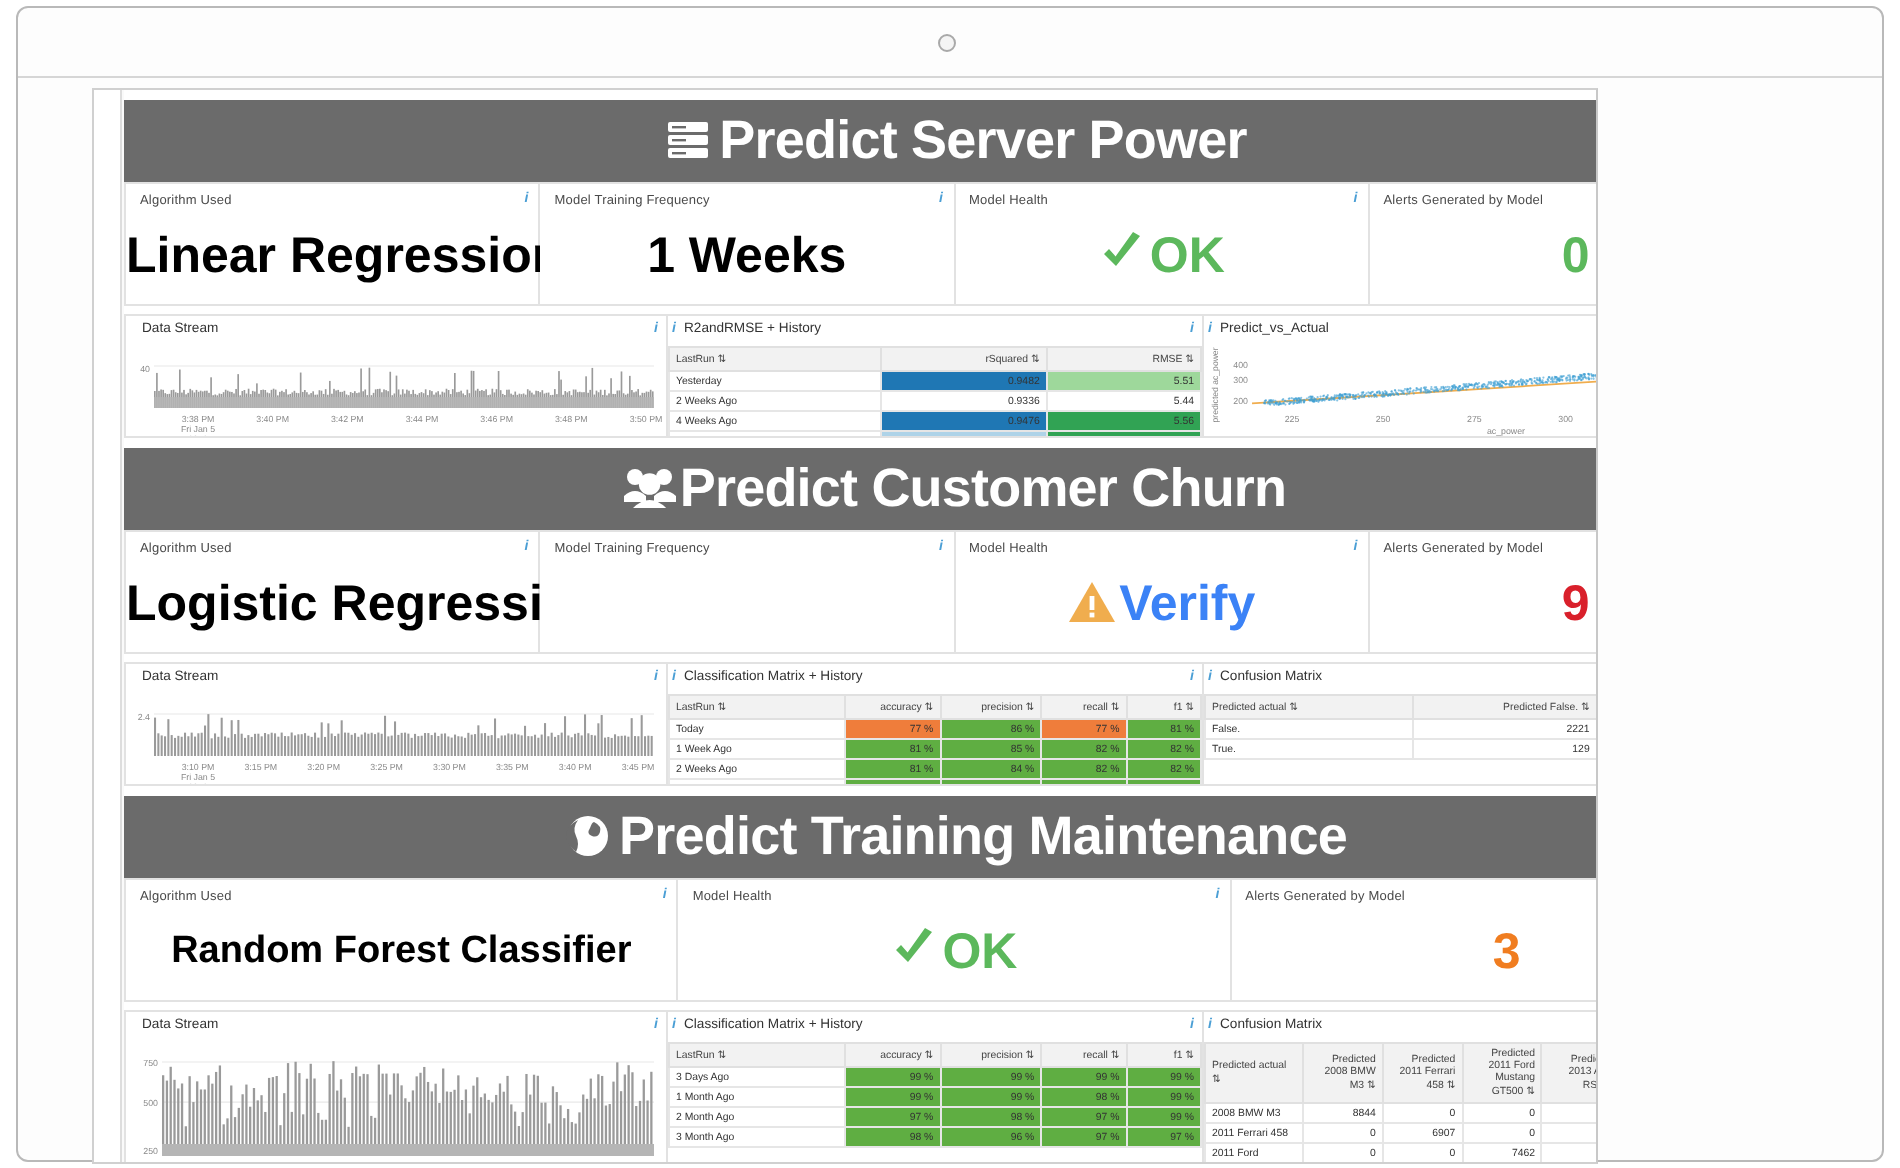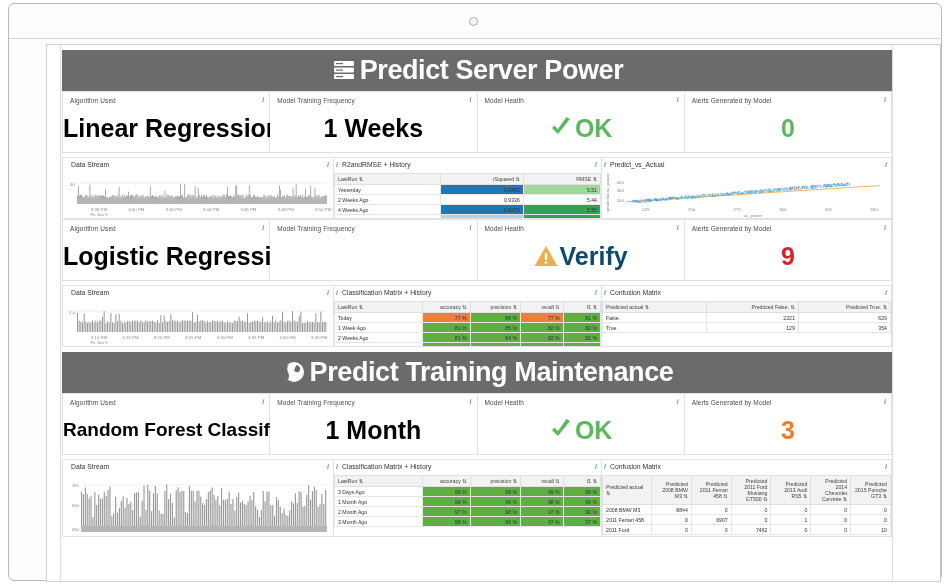--- a/index.html
+++ b/index.html
@@ -6,21 +6,21 @@
   html,body { width:950px; height:584px; overflow:hidden; background:#ffffff;
     font-family:"Liberation Sans", sans-serif; }
 
   
   #tablet { position:absolute; left:0; top:0; width:950px; height:584px; background:#ffffff; }
   #frame-outline { position:absolute; left:8px; top:3px; width:934px; height:578px;
      border:1px solid #b9b9b9; border-radius:6px; background:#fdfdfd; }
   #camera-dot { position:absolute; left:469px; top:17px; width:9px; height:9px;
      border:1.5px solid #a9a9a9; border-radius:50%; background:#f4f4f4; }
   #bezel-line { position:absolute; left:9px; top:38px; width:932px; height:1px; background:#d6d6d6; }
-  #screen { position:absolute; left:46px; top:44px; width:895px; height:538px;
+  #screen { position:absolute; left:46px; top:44px; width:753px; height:538px;
      background:#ffffff; border:1px solid #d0d0d0; border-right:1px solid #c8c8c8;
      overflow:hidden; }
   #screen-inner { position:absolute; left:0; top:0; width:859px; height:538px; background:#fafafa; }
   #left-gutter { position:absolute; left:0; top:0; width:14px; height:538px;
      background:#ffffff; border-right:1px solid #ddd; }
   #right-gutter { position:absolute; right:0; top:0; width:14px; height:538px;
      background:#ffffff; border-left:1px solid #ddd; }
 
   
   #dash { position:absolute; left:15px; top:0px; width:830px; height:538px; background:#ffffff; }
@@ -1360,34 +1360,46 @@
                   <text x="135.2" y="38" class="axlabel" text-anchor="middle">275</text>
                   <text x="180.8" y="38" class="axlabel" text-anchor="middle">300</text>
                   <text x="226.4" y="38" class="axlabel" text-anchor="middle">325</text>
                   <text x="272" y="38" class="axlabel" text-anchor="middle">350</text>
                   <text x="151" y="44" class="axlabel" text-anchor="middle">ac_power</text>
                 </svg>
     </div>
   </div>
           </div>
           <div class="section">
+            <div class="band">
+     <div class="band-title">
+       <span class="band-icon">
+      <svg width="28" height="26" viewBox="0 0 28 26">
+        <circle cx="6.5" cy="7.5" r="4" fill="#ffffff"></circle>
+        <circle cx="21" cy="7.5" r="4" fill="#ffffff"></circle>
+        <path d="M1 17 q5.5 -5 11 0 v3 h-11 z" fill="#ffffff"></path>
+        <path d="M16 17 q5.5 -5 11 0 v3 h-11 z" fill="#ffffff"></path>
+        <circle cx="13.8" cy="11" r="5.4" fill="#ffffff"></circle>
+        <path d="M5.5 23 q8.3 -8 16.6 0 z" fill="#ffffff"></path>
+      </svg></span><span>Predict Customer Churn</span></div>
+            </div>
             <div class="kpi-row">
     <div class="kpi">
       <span class="kpi-label">Algorithm Used</span>
       <span class="kpi-info">i</span>
       <div class="kpi-value">Logistic Regression</div>
     </div>
     <div class="kpi">
       <span class="kpi-label">Model Training Frequency</span>
       <span class="kpi-info">i</span>
     </div>
     <div class="kpi">
       <span class="kpi-label">Model Health</span>
       <span class="kpi-info">i</span>
-      <div class="kpi-value" style="color:#0c4a6e"><span class="hicon">
+      <div class="kpi-value" style="color:#3b82f6"><span class="hicon">
       <svg width="24" height="22" viewBox="0 0 24 22">
         <path d="M12 1 L23.5 21 L0.5 21 Z" fill="#f0ad4e"></path>
         <rect x="10.8" y="8" width="2.4" height="7" fill="#ffffff"></rect>
         <rect x="10.8" y="16.3" width="2.4" height="2.4" fill="#ffffff"></rect>
       </svg></span>Verify</div>
     </div>
     <div class="kpi">
       <span class="kpi-label">Alerts Generated by Model</span>
       <span class="kpi-info">i</span>
       <div class="kpi-value" style="color:#d9202b">9</div>
@@ -1662,25 +1674,20 @@
         <path d="M16 6 q4 2 3 5 q-1 3 -4 2 q-3 -1 -1 -4 q1 -3 2 -3 z" fill="#6b6b6b"></path>
       </svg></span><span>Predict Training Maintenance</span></div>
             </div>
             <div class="kpi-row">
     <div class="kpi">
       <span class="kpi-label">Algorithm Used</span>
       <span class="kpi-info">i</span>
       <div class="kpi-value small">Random Forest Classifier</div>
     </div>
     <div class="kpi">
-      <span class="kpi-label">Model Training Frequency</span>
-      <span class="kpi-info">i</span>
-      <div class="kpi-value">1 Month</div>
-    </div>
-    <div class="kpi">
       <span class="kpi-label">Model Health</span>
       <span class="kpi-info">i</span>
       <div class="kpi-value" style="color:#5cb85c"><span class="hicon">
       <svg width="24" height="24" viewBox="0 0 24 24">
         <path d="M3 13 L9 19 L21 4 L17.5 2 L8.8 14.2 L5.5 10.5 Z" fill="#5cb85c"></path>
       </svg></span>OK</div>
     </div>
     <div class="kpi">
       <span class="kpi-label">Alerts Generated by Model</span>
       <span class="kpi-info">i</span>

